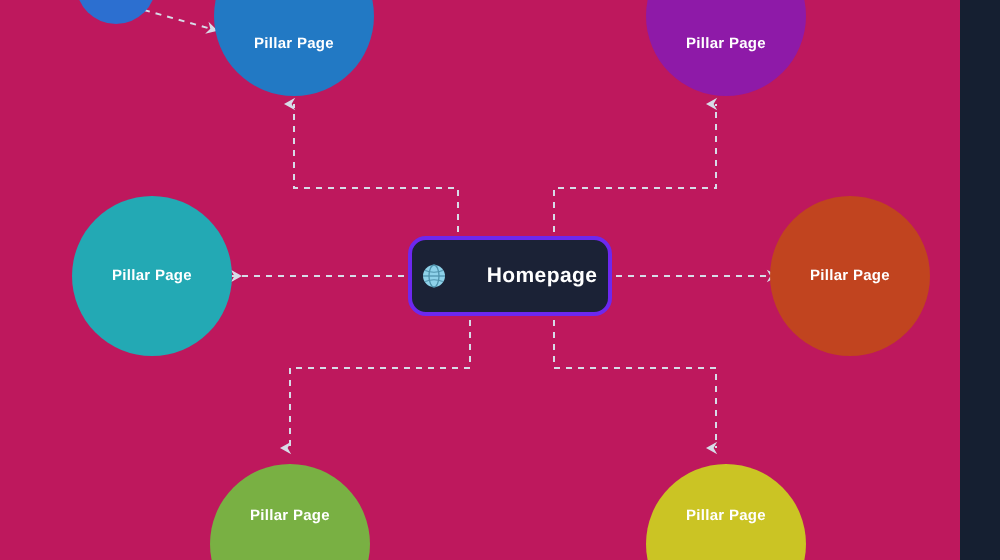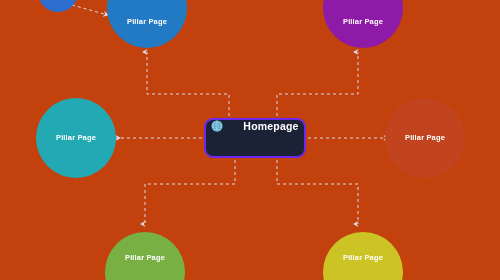--- a/index.html
+++ b/index.html
@@ -6,24 +6,25 @@
   html, body {
     margin: 0;
     padding: 0;
     background: #151f31;
   }
   body {
     font-family: "Liberation Sans", sans-serif;
   }
   #canvas {
     position: relative;
-    width: 500px;
+    width: 444px;
     height: 280px;
     overflow: hidden;
-    background: #c2410c;
+    background: #be185d;
+    padding-left: 36px;
   }
   #edge-layer {
     position: absolute;
     left: 0;
     top: 0;
     width: 500px;
     height: 280px;
     pointer-events: none;
   }
   .node-circle {
@@ -48,21 +49,21 @@
     position: absolute;
     left: 204px;
     top: 118px;
     width: 102px;
     height: 40px;
     box-sizing: border-box;
     background: #1b2236;
     border: 2px solid #6d28ef;
     border-radius: 9px;
     display: flex;
-    align-items: flex-start;
+    align-items: center;
     justify-content: center;
     gap: 20px;
     z-index: 5;
   }
   #home-node .home-label {
     font-size: 10.5px;
     font-weight: bold;
     color: #ffffff;
     letter-spacing: 0.2px;
     white-space: nowrap;

